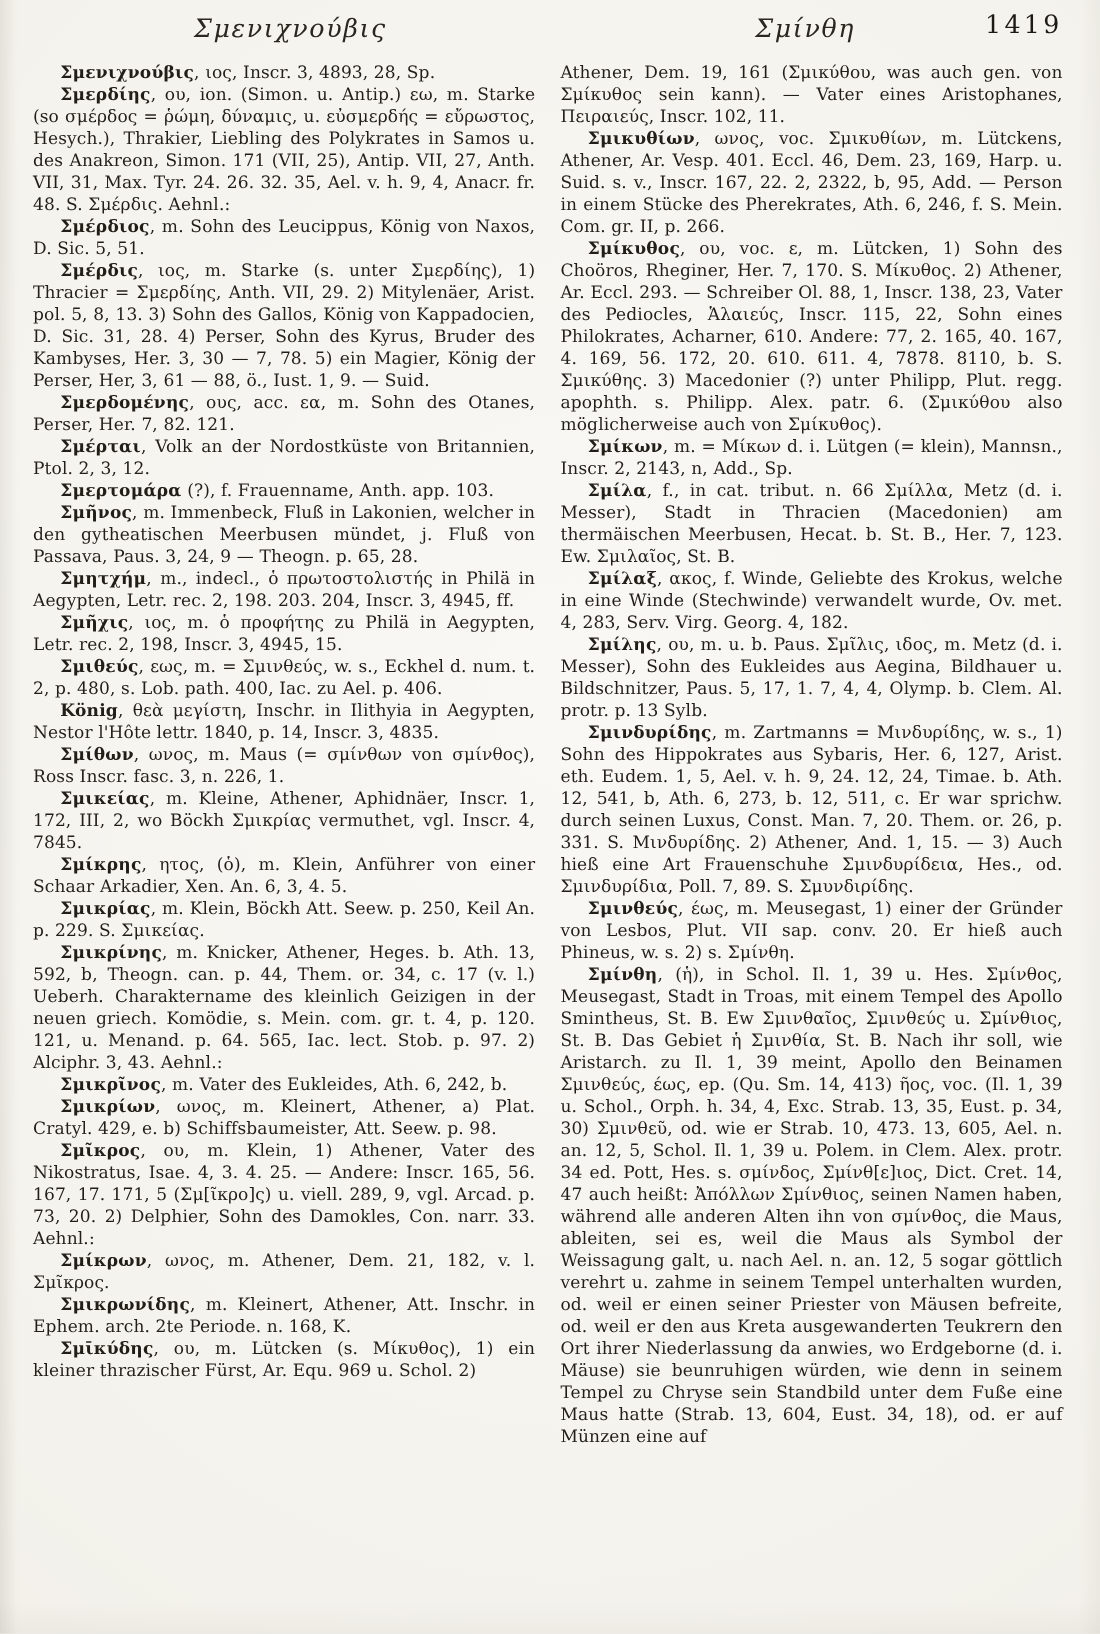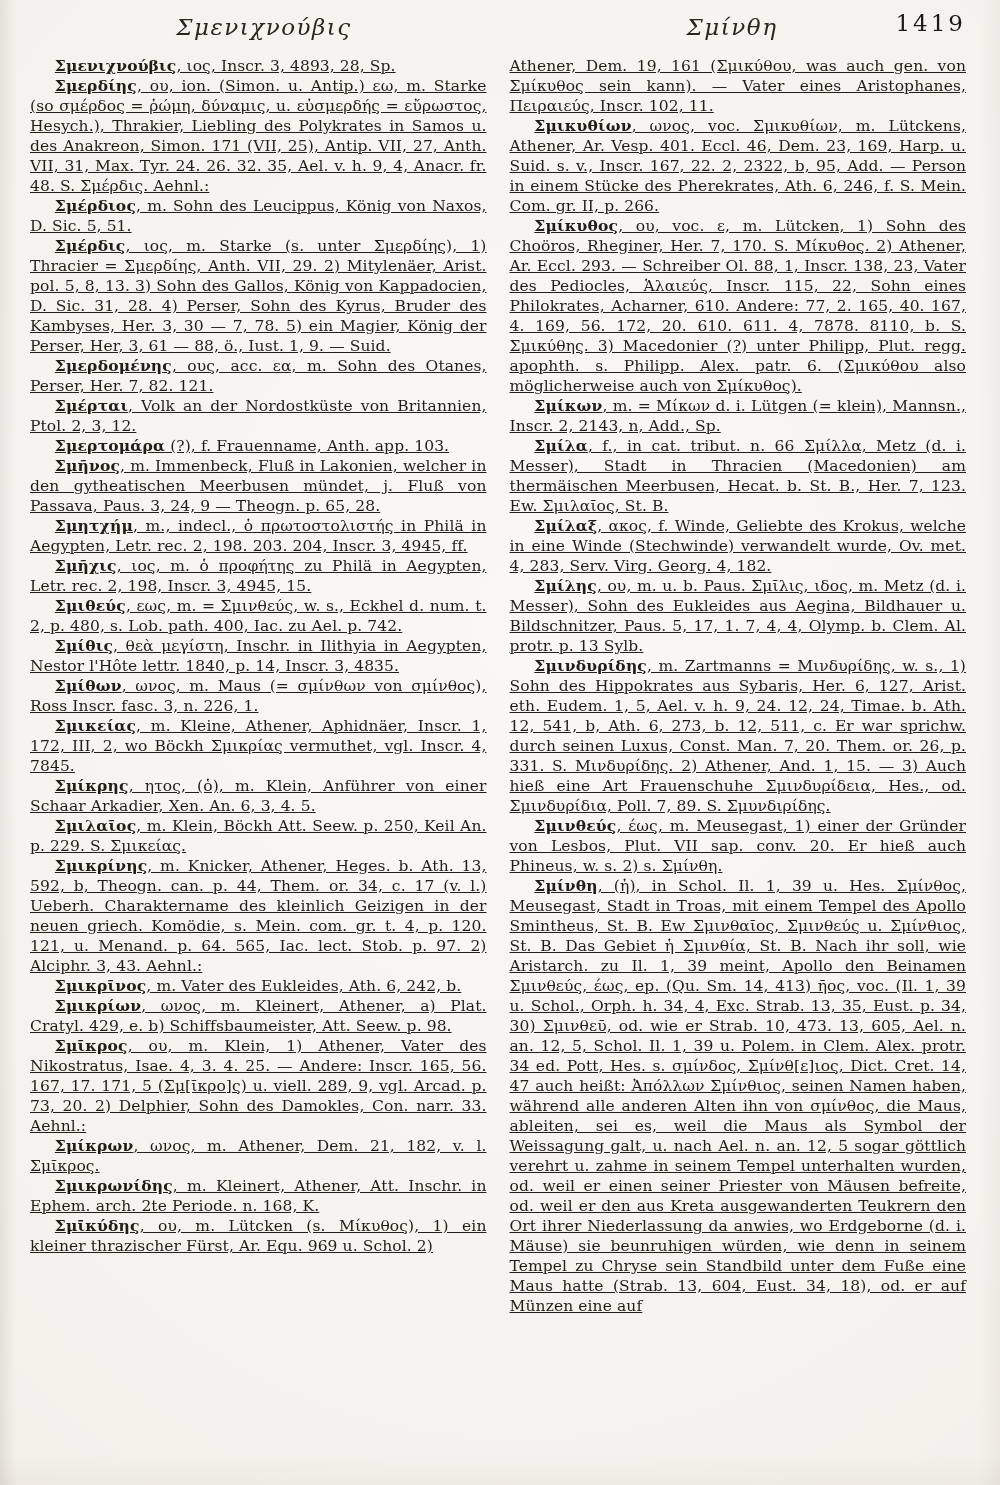--- a/index.html
+++ b/index.html
@@ -48,21 +48,20 @@
     top: -4px;
     font-style: normal;
     font-size: 23px;
     letter-spacing: 3px;
     color: #1d1a15;
   }
   .columns {
     display: flex;
     gap: 23px;
     padding: 12px 34px 0 30px;
-    text-decoration: underline;
   }
   .column {
     flex: 1 1 0;
     min-width: 0;
     text-align: justify;
     font-size: 15.5px;
     line-height: 20px;
     letter-spacing: 0.1px;
     color: #211e18;
   }
@@ -99,26 +98,26 @@
         <p class="entry"><b class="headword">Σμενιχνούβις</b><span>, ιος, Inscr. 3, 4893, 28, Sp.</span></p>
         <p class="entry"><b class="headword">Σμερδίης</b><span>, ου, ion. (Simon. u. Antip.) εω, m. Starke (so σμέρδος = ῥώμη, δύναμις, u. εὐσμερδής = εὔρωστος, Hesych.), Thrakier, Liebling des Polykrates in Samos u. des Anakreon, Simon. 171 (VII, 25), Antip. VII, 27, Anth. VII, 31, Max. Tyr. 24. 26. 32. 35, Ael. v. h. 9, 4, Anacr. fr. 48. S. Σμέρδις. Aehnl.:</span></p>
         <p class="entry"><b class="headword">Σμέρδιος</b><span>, m. Sohn des Leucippus, König von Naxos, D. Sic. 5, 51.</span></p>
         <p class="entry"><b class="headword">Σμέρδις</b><span>, ιος, m. Starke (s. unter Σμερδίης), 1) Thracier = Σμερδίης, Anth. VII, 29. 2) Mitylenäer, Arist. pol. 5, 8, 13. 3) Sohn des Gallos, König von Kappadocien, D. Sic. 31, 28. 4) Perser, Sohn des Kyrus, Bruder des Kambyses, Her. 3, 30 — 7, 78. 5) ein Magier, König der Perser, Her, 3, 61 — 88, ö., Iust. 1, 9. — Suid.</span></p>
         <p class="entry"><b class="headword">Σμερδομένης</b><span>, ους, acc. εα, m. Sohn des Otanes, Perser, Her. 7, 82. 121.</span></p>
         <p class="entry"><b class="headword">Σμέρται</b><span>, Volk an der Nordostküste von Britannien, Ptol. 2, 3, 12.</span></p>
         <p class="entry"><b class="headword">Σμερτομάρα</b><span> (?), f. Frauenname, Anth. app. 103.</span></p>
         <p class="entry"><b class="headword">Σμῆνος</b><span>, m. Immenbeck, Fluß in Lakonien, welcher in den gytheatischen Meerbusen mündet, j. Fluß von Passava, Paus. 3, 24, 9 — Theogn. p. 65, 28.</span></p>
         <p class="entry"><b class="headword">Σμητχήμ</b><span>, m., indecl., ὁ πρωτοστολιστής in Philä in Aegypten, Letr. rec. 2, 198. 203. 204, Inscr. 3, 4945, ff.</span></p>
         <p class="entry"><b class="headword">Σμῆχις</b><span>, ιος, m. ὁ προφήτης zu Philä in Aegypten, Letr. rec. 2, 198, Inscr. 3, 4945, 15.</span></p>
-        <p class="entry"><b class="headword">Σμιθεύς</b><span>, εως, m. = Σμινθεύς, w. s., Eckhel d. num. t. 2, p. 480, s. Lob. path. 400, Iac. zu Ael. p. 742.</span></p>
-        <p class="entry"><b class="headword">Σμίθις</b><span>, θεὰ μεγίστη, Inschr. in Ilithyia in Aegypten, Nestor l'Hôte lettr. 1840, p. 14, Inscr. 3, 4835.</span></p>
+        <p class="entry"><b class="headword">Σμιθεύς</b><span>, εως, m. = Σμινθεύς, w. s., Eckhel d. num. t. 2, p. 480, s. Lob. path. 400, Iac. zu Ael. p. 406.</span></p>
+        <p class="entry"><b class="headword">König</b><span>, θεὰ μεγίστη, Inschr. in Ilithyia in Aegypten, Nestor l'Hôte lettr. 1840, p. 14, Inscr. 3, 4835.</span></p>
         <p class="entry"><b class="headword">Σμίθων</b><span>, ωνος, m. Maus (= σμίνθων von σμίνθος), Ross Inscr. fasc. 3, n. 226, 1.</span></p>
         <p class="entry"><b class="headword">Σμικείας</b><span>, m. Kleine, Athener, Aphidnäer, Inscr. 1, 172, III, 2, wo Böckh Σμικρίας vermuthet, vgl. Inscr. 4, 7845.</span></p>
         <p class="entry"><b class="headword">Σμίκρης</b><span>, ητος, (ὁ), m. Klein, Anführer von einer Schaar Arkadier, Xen. An. 6, 3, 4. 5.</span></p>
-        <p class="entry"><b class="headword">Σμιλαῖος</b><span>, m. Klein, Böckh Att. Seew. p. 250, Keil An. p. 229. S. Σμικείας.</span></p>
+        <p class="entry"><b class="headword">Σμικρίας</b><span>, m. Klein, Böckh Att. Seew. p. 250, Keil An. p. 229. S. Σμικείας.</span></p>
         <p class="entry"><b class="headword">Σμικρίνης</b><span>, m. Knicker, Athener, Heges. b. Ath. 13, 592, b, Theogn. can. p. 44, Them. or. 34, c. 17 (v. l.) Ueberh. Charaktername des kleinlich Geizigen in der neuen griech. Komödie, s. Mein. com. gr. t. 4, p. 120. 121, u. Menand. p. 64. 565, Iac. lect. Stob. p. 97. 2) Alciphr. 3, 43. Aehnl.:</span></p>
         <p class="entry"><b class="headword">Σμικρῖνος</b><span>, m. Vater des Eukleides, Ath. 6, 242, b.</span></p>
         <p class="entry"><b class="headword">Σμικρίων</b><span>, ωνος, m. Kleinert, Athener, a) Plat. Cratyl. 429, e. b) Schiffsbaumeister, Att. Seew. p. 98.</span></p>
         <p class="entry"><b class="headword">Σμῖκρος</b><span>, ου, m. Klein, 1) Athener, Vater des Nikostratus, Isae. 4, 3. 4. 25. — Andere: Inscr. 165, 56. 167, 17. 171, 5 (Σμ[ῖκρο]ς) u. viell. 289, 9, vgl. Arcad. p. 73, 20. 2) Delphier, Sohn des Damokles, Con. narr. 33. Aehnl.:</span></p>
         <p class="entry"><b class="headword">Σμίκρων</b><span>, ωνος, m. Athener, Dem. 21, 182, v. l. Σμῖκρος.</span></p>
         <p class="entry"><b class="headword">Σμικρωνίδης</b><span>, m. Kleinert, Athener, Att. Inschr. in Ephem. arch. 2te Periode. n. 168, K.</span></p>
         <p class="entry"><b class="headword">Σμῑκύδης</b><span>, ου, m. Lütcken (s. Μίκυθος), 1) ein kleiner thrazischer Fürst, Ar. Equ. 969 u. Schol. 2)</span></p>
       </div>
     <div class="column" id="col-right">
         <p class="entry continuation"><span>Athener, Dem. 19, 161 (Σμικύθου, was auch gen. von Σμίκυθος sein kann). — Vater eines Aristophanes, Πειραιεύς, Inscr. 102, 11.</span></p>

